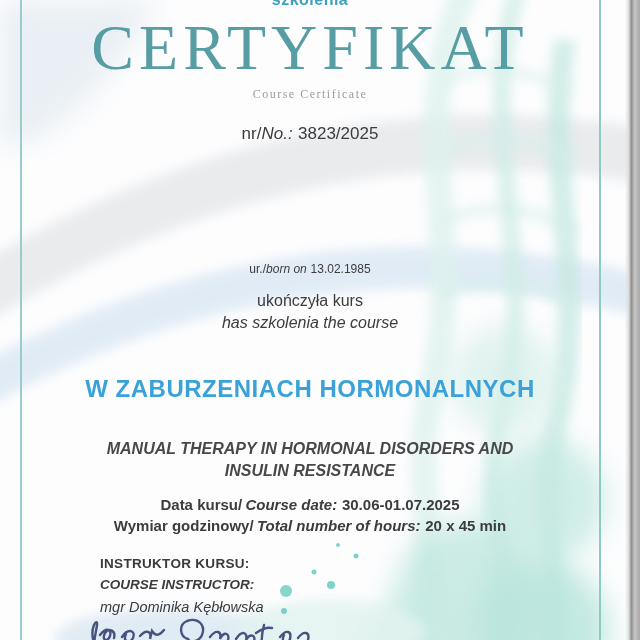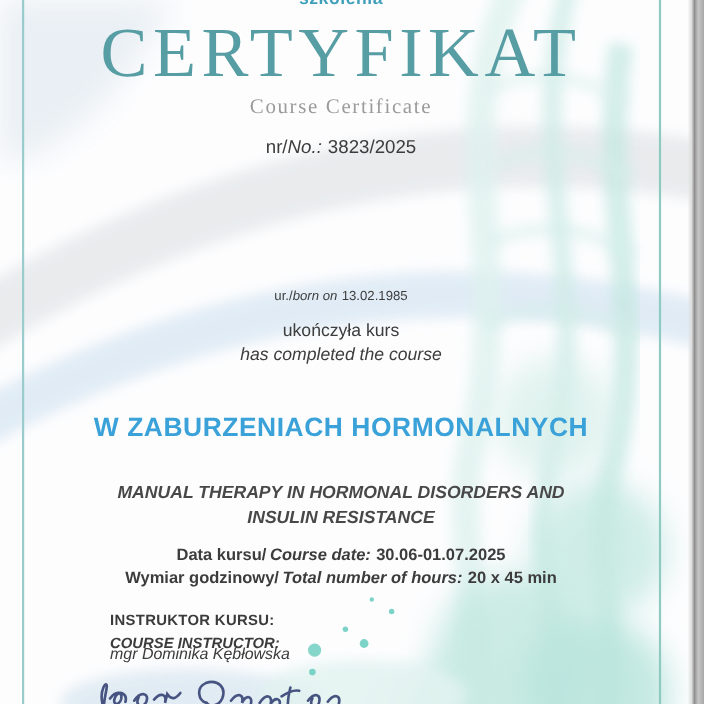--- a/index.html
+++ b/index.html
@@ -28,21 +28,21 @@
   .content{position:absolute;inset:0;z-index:2;}
   .cline{position:absolute;left:20px;width:580px;text-align:center;white-space:nowrap;}
 
   .brand{top:-9px;font-size:16px;font-weight:700;letter-spacing:.5px;color:#3f9fba;}
   .cert-title{
     top:12px;font-family:"Liberation Serif","DejaVu Serif",serif;
     font-size:64px;line-height:72px;letter-spacing:5px;color:#579da4;font-weight:400;
   }
   .cert-sub{
     top:87px;font-family:"Liberation Serif","DejaVu Serif",serif;
-    font-size:19px;letter-spacing:1.5px;color:#9b9b9b;
+    font-size:12px;letter-spacing:1.5px;color:#9b9b9b;
   }
   .num-line{top:124px;font-size:17px;color:#3c3c3c;}
   .it{font-style:italic;}
   .gap{margin-left:.32em;}
   .gap-sm{margin-left:.22em;}
 
   .name{top:190px;font-size:34px;font-weight:700;letter-spacing:1.5px;color:#4a4a4a;}
   .born{top:262px;font-size:12px;}
   .compl-pl{top:292px;font-size:16px;}
   .compl-en{top:314px;font-size:16px;font-style:italic;}
@@ -55,21 +55,21 @@
     font-size:16px;line-height:22px;font-weight:700;font-style:italic;color:#484848;
   }
 
   .detail{font-size:15px;font-weight:700;color:#3c3c3c;}
   .d-date{top:496px;} .d-hours{top:517px;}
   .detail .it{font-weight:700;}
 
   .instr{position:absolute;left:100px;white-space:nowrap;}
   .instr-pl{top:556px;font-size:13.5px;font-weight:700;letter-spacing:.3px;color:#3b3b3b;}
   .instr-en{top:577px;font-size:13.5px;font-weight:700;font-style:italic;color:#3b3b3b;}
-  .instr-name{top:587px;font-size:14.5px;font-style:italic;color:#3b3b3b;}
+  .instr-name{top:599px;font-size:14.5px;font-style:italic;color:#3b3b3b;}
   .signature{position:absolute;left:84px;top:615px;z-index:2;}
 </style>
 </head>
 <body>
 
 <div class="page">
 
   <svg class="bg" width="640" height="640" viewBox="0 0 640 640">
     <defs>
       <filter id="soft1" x="-50%" y="-50%" width="200%" height="200%">
@@ -124,21 +124,21 @@
 
     <div class="cline cert-title">CERTYFIKAT</div>
     <div class="cline cert-sub">Course Certificate</div>
 
     <div class="cline num-line"><span>nr/</span><span class="it">No.:</span><span class="gap">3823/2025</span></div>
 
 
     <div class="cline born"><span>ur./</span><span class="it">born on</span><span class="gap">13.02.1985</span></div>
 
     <div class="cline compl-pl">ukończyła kurs</div>
-    <div class="cline compl-en">has completed the course</div>
+    <div class="cline compl-en">has szkolenia the course</div>
 
     <div class="cline course-line ct2">W ZABURZENIACH HORMONALNYCH</div>
 
     <div class="course-en">MANUAL THERAPY IN HORMONAL DISORDERS AND INSULIN RESISTANCE</div>
 
     <div class="cline detail d-date"><span>Data kursu/</span><span class="it gap-sm">Course date:</span><span class="gap">30.06-01.07.2025</span></div>
 
     <div class="cline detail d-hours"><span>Wymiar godzinowy/</span><span class="it gap-sm">Total number of hours:</span><span class="gap">20 x 45 min</span></div>
 
     <div class="instr instr-pl">INSTRUKTOR KURSU:</div>

